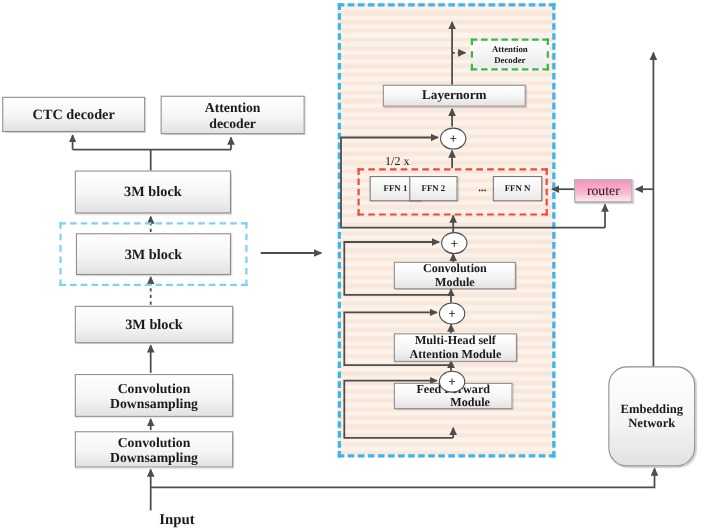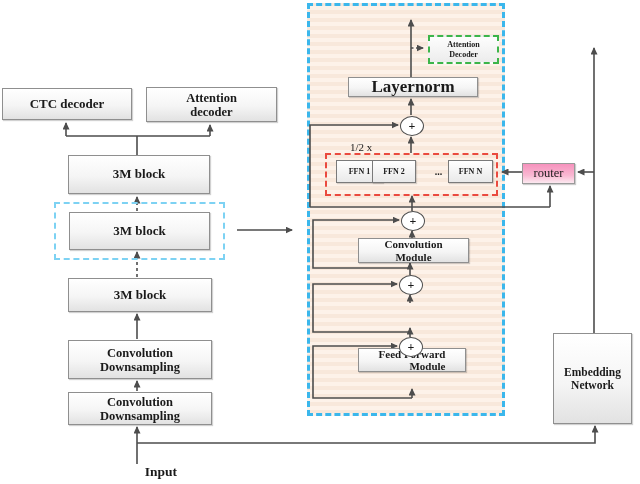--- a/index.html
+++ b/index.html
@@ -128,37 +128,39 @@
   <div class="box" style="left:69px;top:212px;width:139px;height:36px;">3M block</div>
   <div class="box" style="left:68px;top:278px;width:142px;height:32px;">3M block</div>
   <div class="box" style="left:68px;top:340px;width:142px;height:37px;font-size:12.5px;">Convolution
 Downsampling</div>
   <div class="box" style="left:68px;top:392px;width:142px;height:31px;font-size:12.5px;">Convolution
 Downsampling</div>
   <div class="input-label">Input</div>
 
   <div class="attn-small">Attention
 Decoder</div>
-  <div class="box" style="left:348px;top:77px;width:128px;height:18px;font-size:17px;">Layernorm</div>
+  <div class="box" style="left:348px;top:77px;width:128px;height:18px;font-size:12px;">Layernorm</div>
 
   <div class="half-label" style="left:350px;top:142px;">1/2 x</div>
   <div class="experts-rect"></div>
   <div class="ffn" style="left:336px;width:45px;">FFN 1</div>
   <div class="ffn" style="left:372px;width:42px;">FFN 2</div>
   <div class="dots">...</div>
   <div class="ffn" style="left:448px;width:43px;font-family:Liberation Serif, serif;">FFN N</div>
 
   <div class="box" style="left:358px;top:238px;width:109px;height:23px;font-size:11px;">Convolution
 Module</div>
+  <div class="box" style="left:358px;top:303px;width:110px;height:24px;font-size:11px;">Multi-Head self
+Attention Module</div>
   <div class="half-label" style="left:365px;top:355px;">1/2 x</div>
   <div class="box" style="left:358px;top:348px;width:106px;height:22px;font-size:11px;text-align:right;">Feed Forward
 Module</div>
 
   <div class="plus-circle" style="left:400px;top:116px;">+</div>
   <div class="plus-circle" style="left:401px;top:211px;">+</div>
   <div class="plus-circle" style="left:399px;top:275px;">+</div>
   <div class="plus-circle" style="left:399px;top:337px;">+</div>
 
   <div class="router">router</div>
-  <div class="box" style="left:553px;top:333px;width:77px;height:89px;font-size:11.5px;">Embedding
+  <div class="box" style="left:553px;top:333px;width:77px;height:89px;font-size:11.5px;border-radius:17px;">Embedding
 Network</div>
 
 </div>
 
 </body></html>

